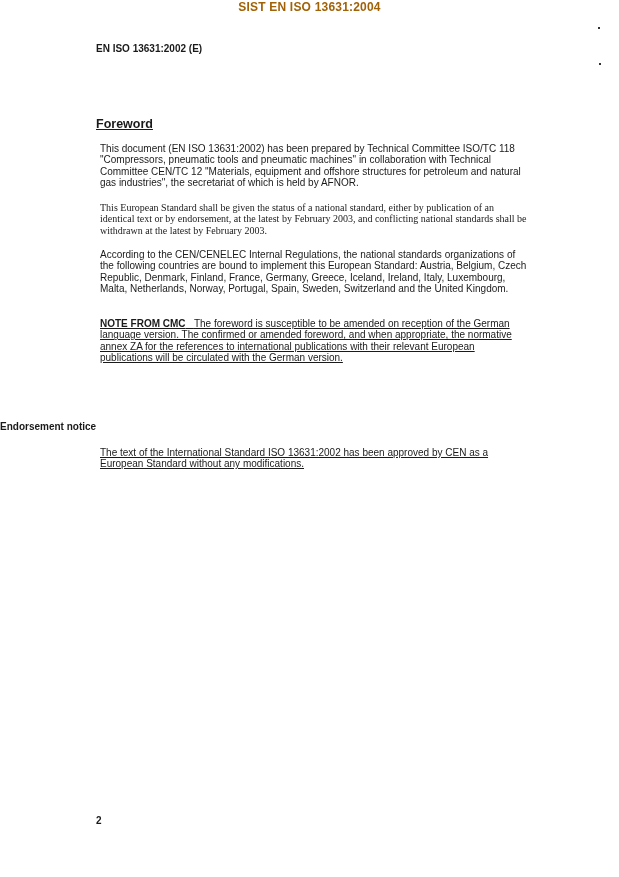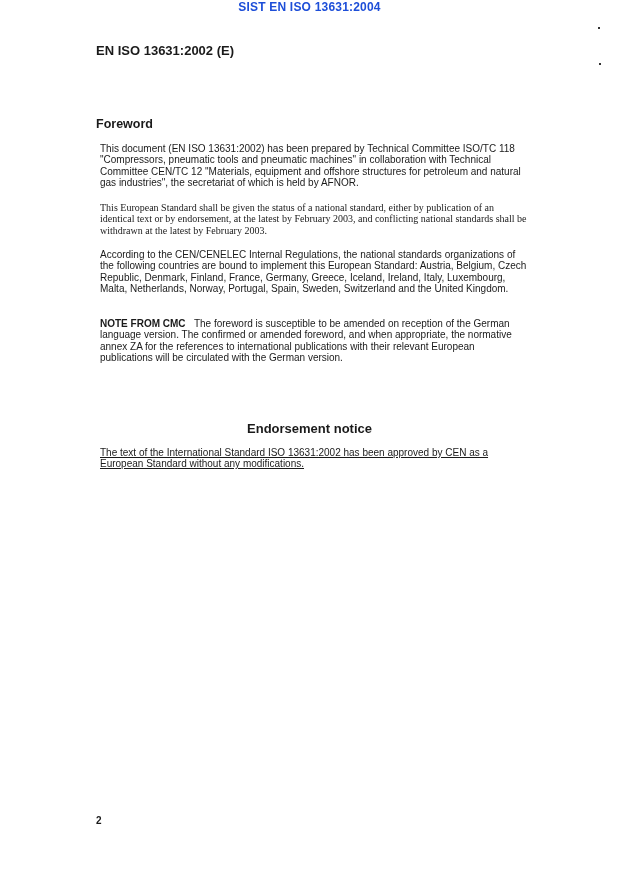--- a/index.html
+++ b/index.html
@@ -17,29 +17,29 @@
     }
     .watermark {
       position: absolute;
       top: 0px;
       left: 0;
       width: 619px;
       text-align: center;
       font-family: "Liberation Sans", sans-serif;
       font-weight: bold;
       font-size: 12px;
-      color: #1d4ed8;
+      color: #a16207;
       letter-spacing: 0.2px;
     }
     .header-ref {
       position: absolute;
       top: 43px;
       left: 96px;
       font-weight: bold;
-      font-size: 13px;
+      font-size: 10px;
     }
     .speck {
       position: absolute;
       width: 2px;
       height: 2px;
       background: #333;
     }
     .section-title {
       position: absolute;
       left: 96px;
@@ -53,49 +53,49 @@
       font-size: 10px;
       line-height: 11.3px;
     }
     .para .lbl {
       font-weight: bold;
     }
     .centered-title {
       position: absolute;
       left: 0;
       width: 619px;
-      text-align: center;
+      text-align: left;
       font-weight: bold;
-      font-size: 13px;
+      font-size: 10px;
     }
     .page-number {
       position: absolute;
       top: 815px;
       left: 96px;
       font-weight: bold;
       font-size: 10px;
     }
   </style>
 </head>
 <body>
 
 <div class="watermark">SIST EN ISO 13631:2004</div>
 
 <div class="speck" style="top:27px; left:598px;"></div>
 <div class="speck" style="top:63px; left:599px;"></div>
 
 <div class="header-ref">EN ISO 13631:2002 (E)</div>
 
-<div class="section-title" style="top:117px;">Foreword</div>
+<div class="section-title" style="top:117px;text-decoration:underline;">Foreword</div>
 
 <div class="para" style="top:143px;">This document (EN ISO 13631:2002) has been prepared by Technical Committee ISO/TC 118 "Compressors, pneumatic tools and pneumatic machines" in collaboration with Technical Committee CEN/TC 12 "Materials, equipment and offshore structures for petroleum and natural gas industries", the secretariat of which is held by AFNOR.</div>
 <div class="para" style="top:202px;font-family:Liberation Serif, serif;">This European Standard shall be given the status of a national standard, either by publication of an identical text or by endorsement, at the latest by February 2003, and conflicting national standards shall be withdrawn at the latest by February 2003.</div>
 <div class="para" style="top:249px;">According to the CEN/CENELEC Internal Regulations, the national standards organizations of the following countries are bound to implement this European Standard: Austria, Belgium, Czech Republic, Denmark, Finland, France, Germany, Greece, Iceland, Ireland, Italy, Luxembourg, Malta, Netherlands, Norway, Portugal, Spain, Sweden, Switzerland and the United Kingdom.</div>
 
-<div class="para" style="top:318px;">
+<div class="para" style="top:318px;text-decoration:underline;">
   <span class="lbl">NOTE FROM CMC</span>&nbsp;&nbsp;&nbsp;<span>The foreword is susceptible to be amended on reception of the German language version. The confirmed or amended foreword, and when appropriate, the normative annex ZA for the references to international publications with their relevant European publications will be circulated with the German version.</span>
 </div>
 
 <div class="centered-title" style="top:421px;">Endorsement notice</div>
 
 <div class="para" style="top:447px;text-decoration:underline;">The text of the International Standard ISO 13631:2002 has been approved by CEN as a European Standard without any modifications.</div>
 
 <div class="page-number">2</div>
 
 </body></html>

